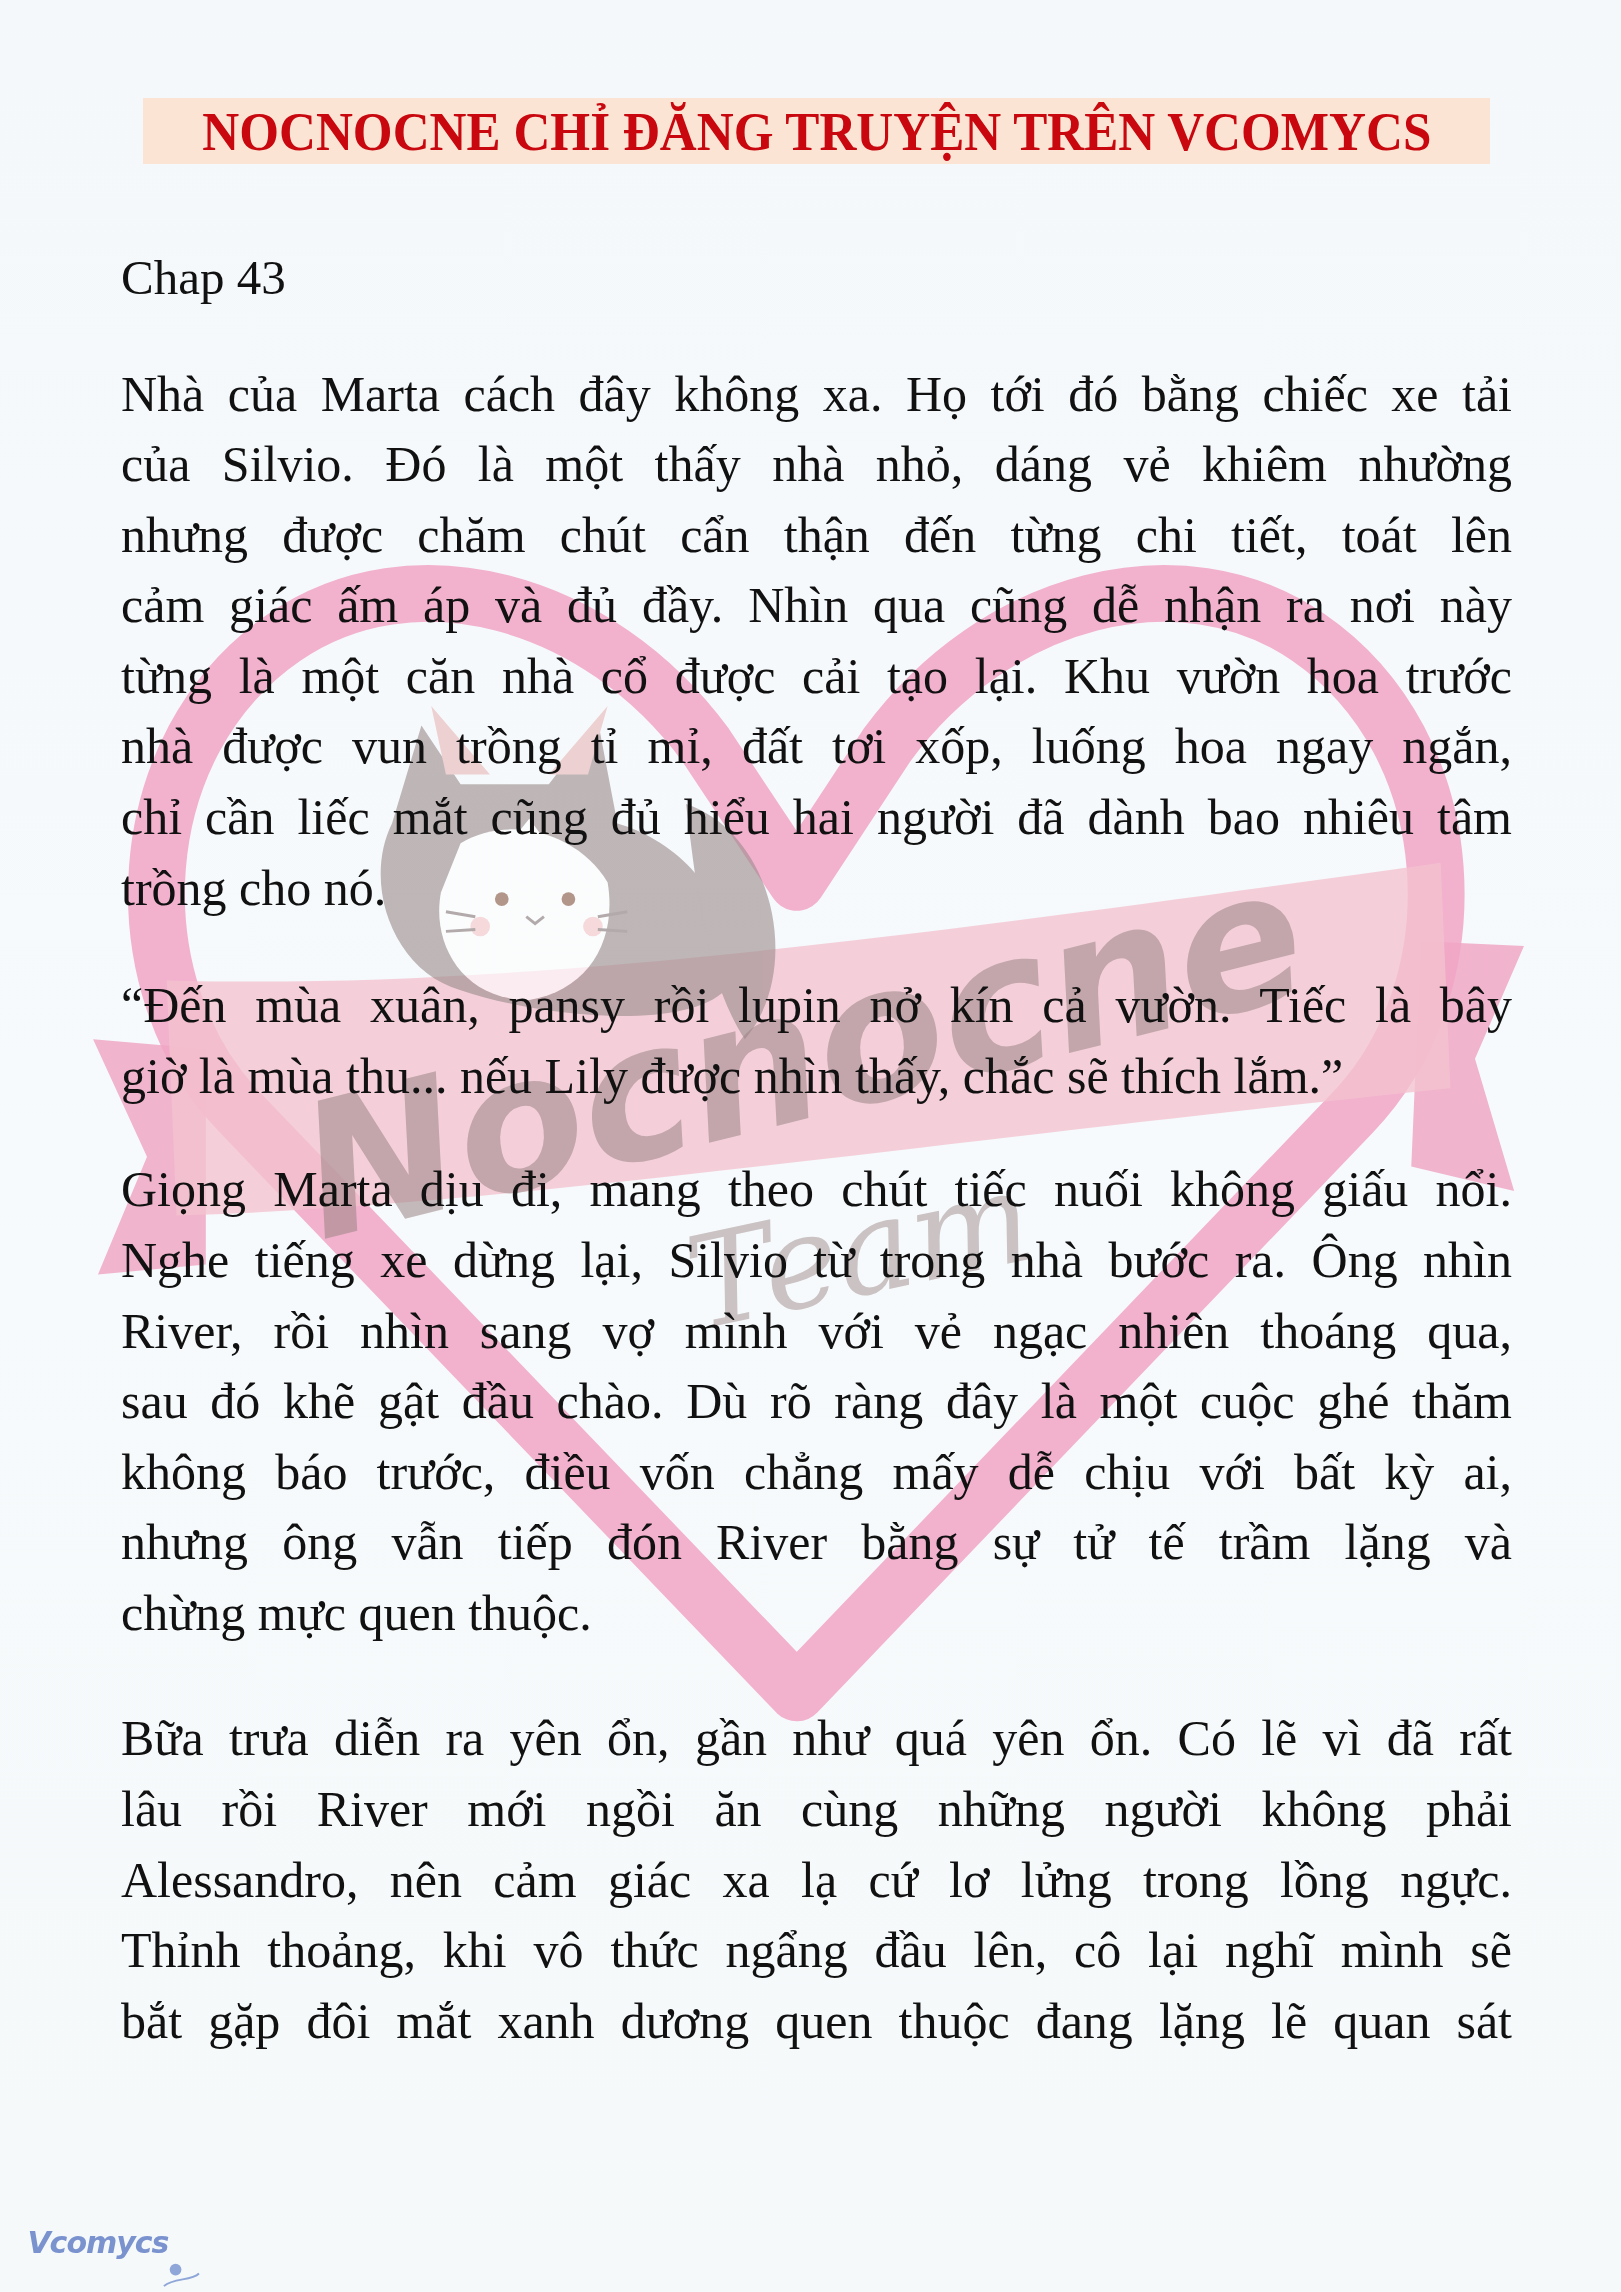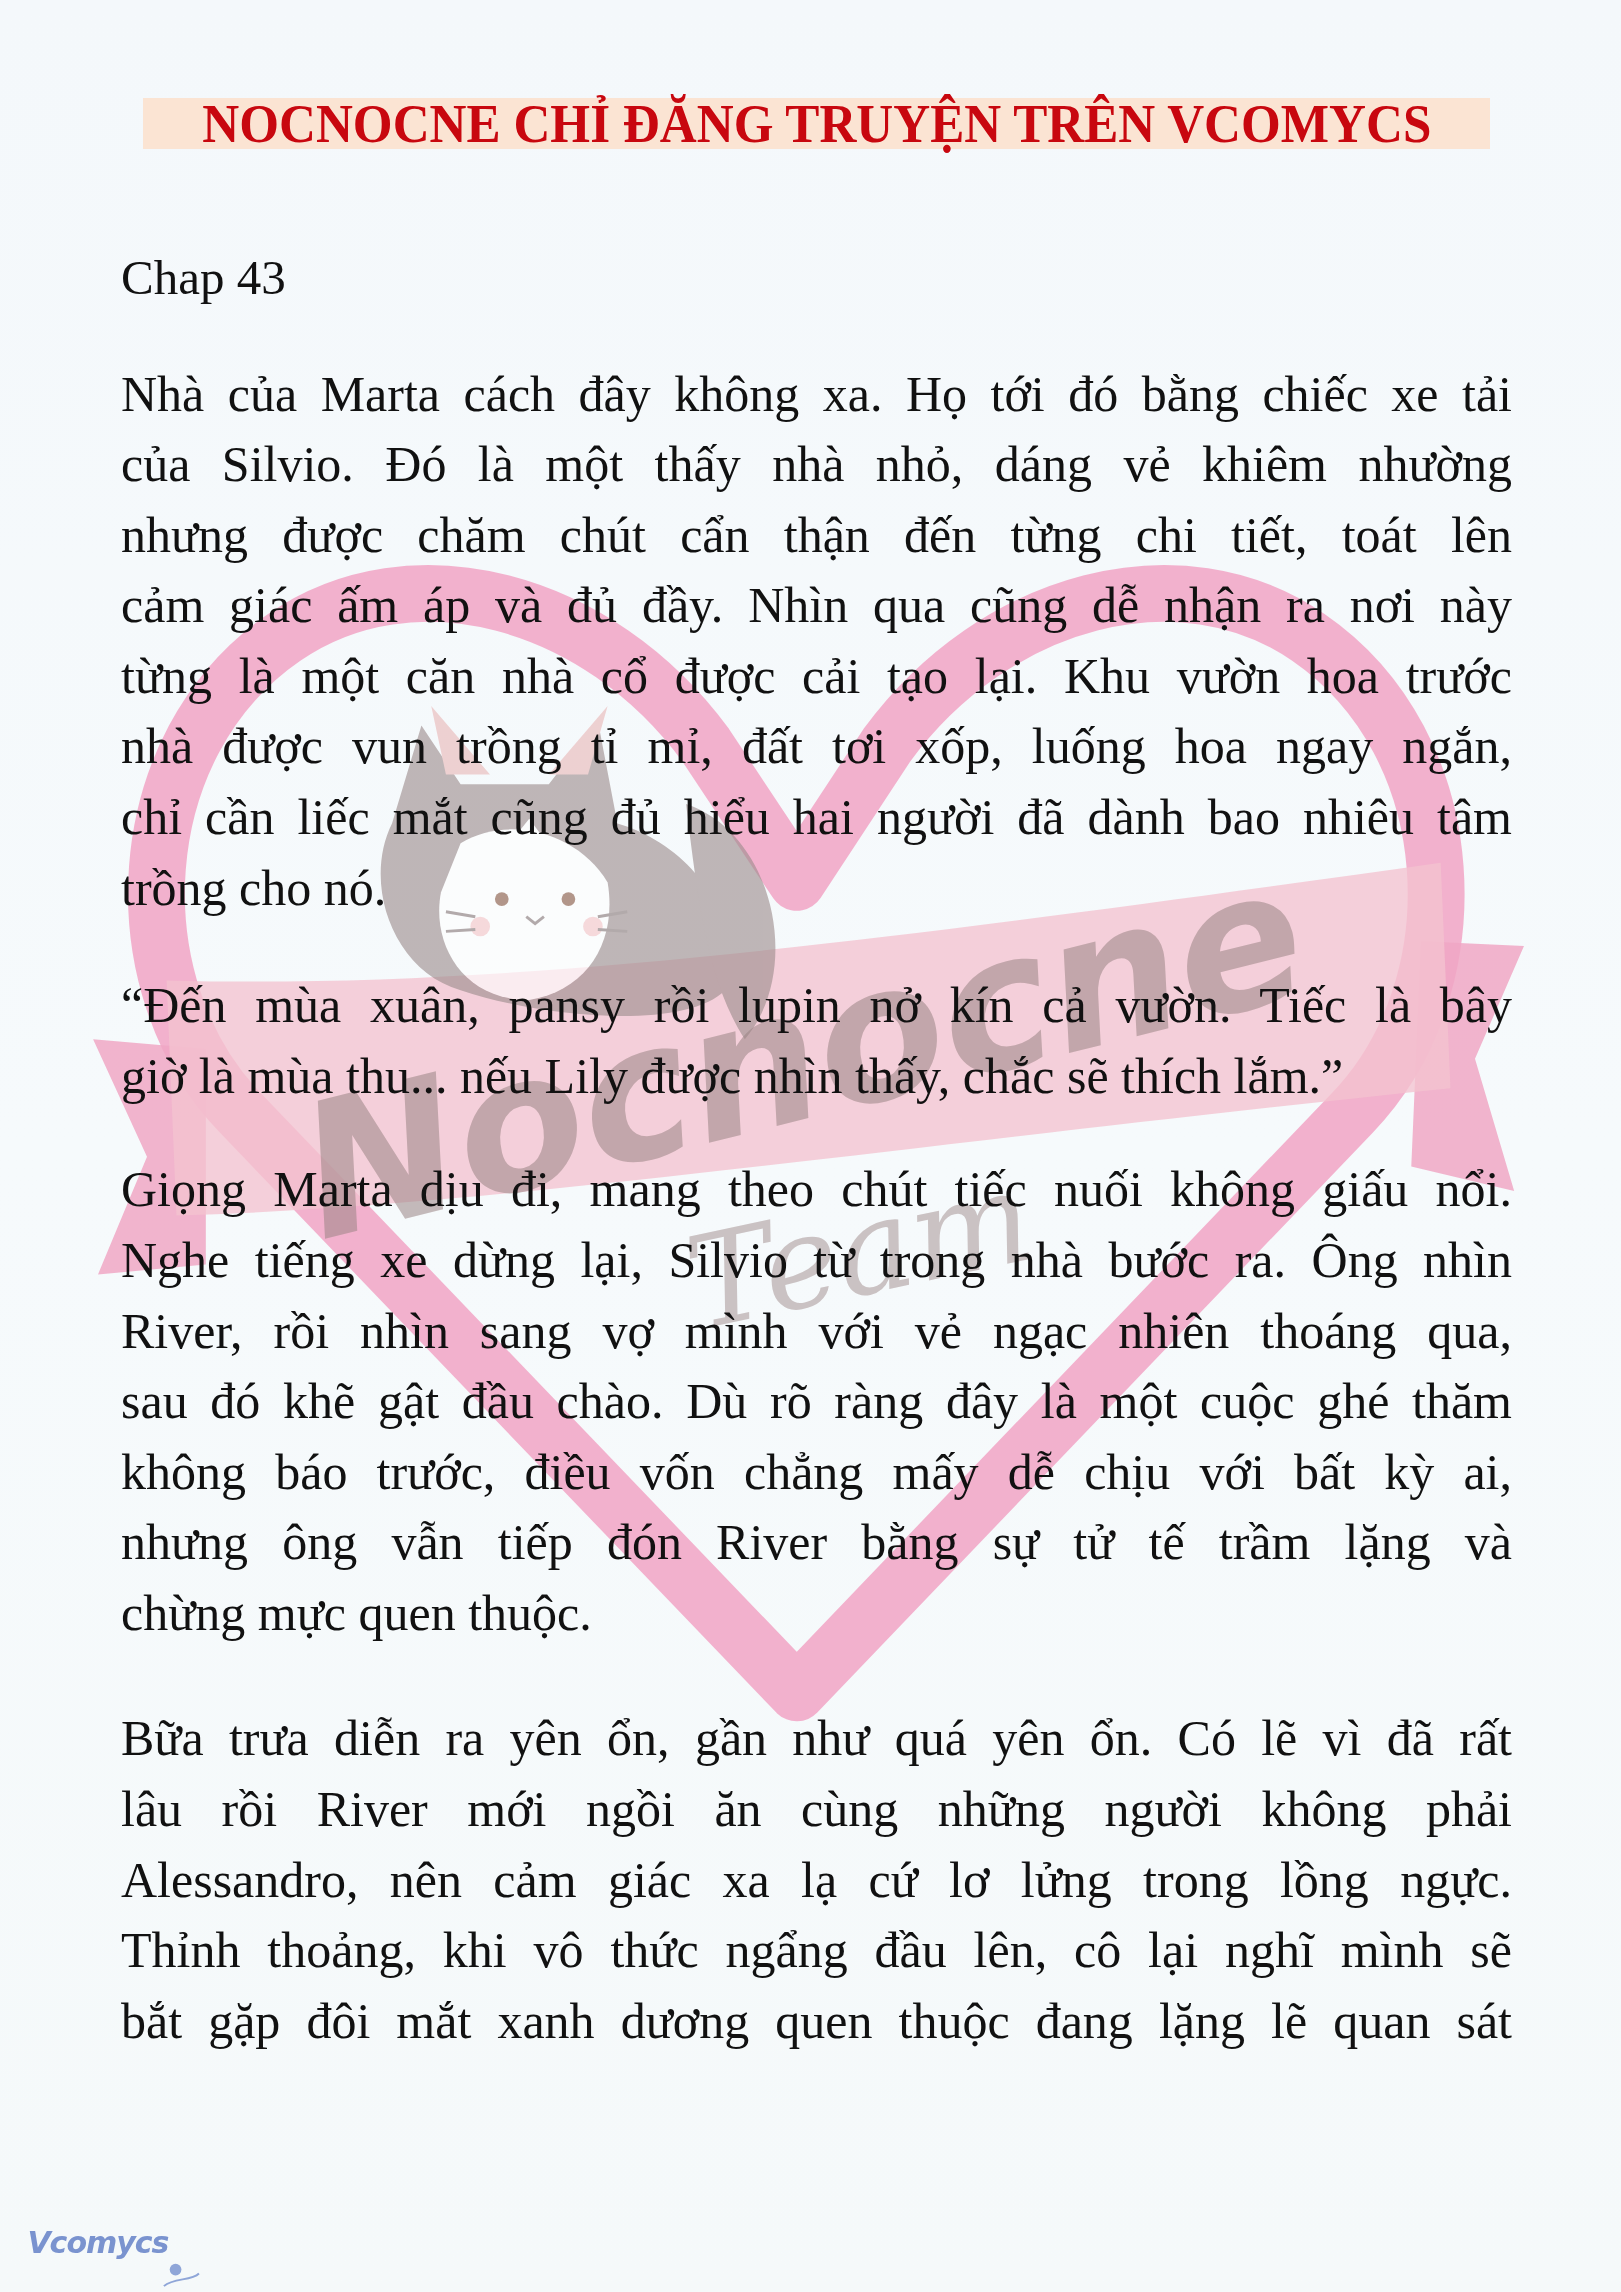--- a/index.html
+++ b/index.html
@@ -33,21 +33,21 @@
     .watermark svg {
       position: absolute;
       left: 0; top: 0;
     }
     
     .banner {
       position: absolute;
       left: 143px;
       top: 98px;
       width: 1347px;
-      height: 51px;
+      height: 66px;
       background: #fbe4d3;
       display: flex;
       align-items: center;
       justify-content: center;
     }
     .banner-text {
       font-family: "Liberation Serif", "DejaVu Serif", serif;
       font-weight: bold;
       font-size: 55px;
       color: #c8070f;

